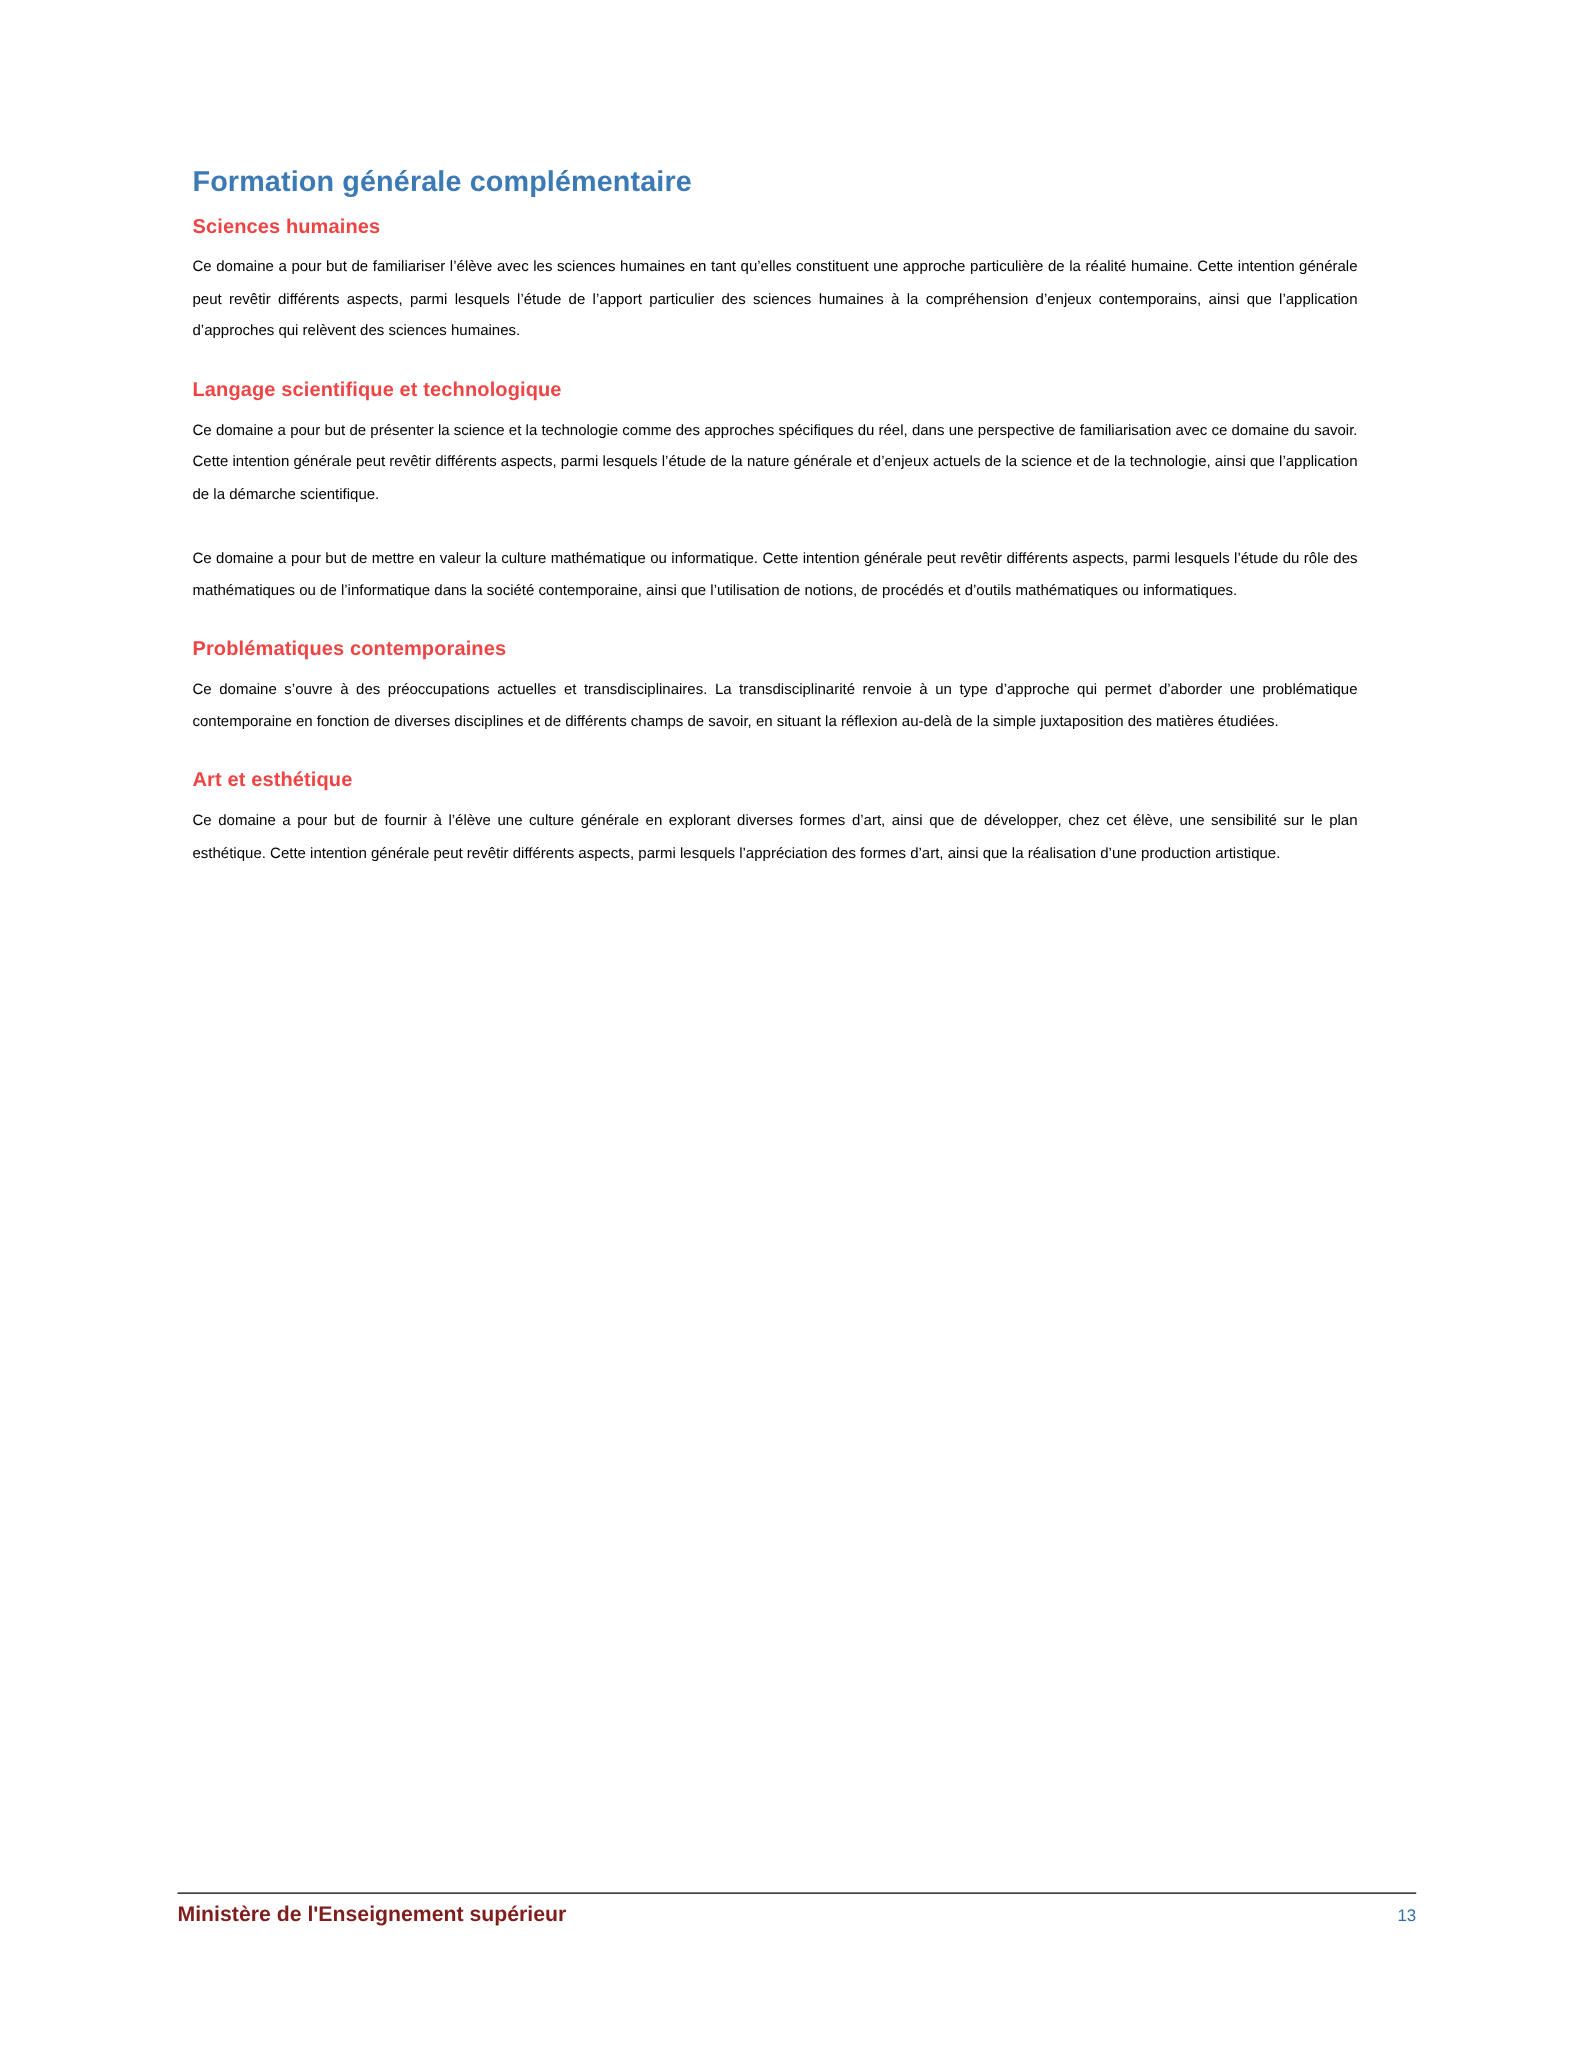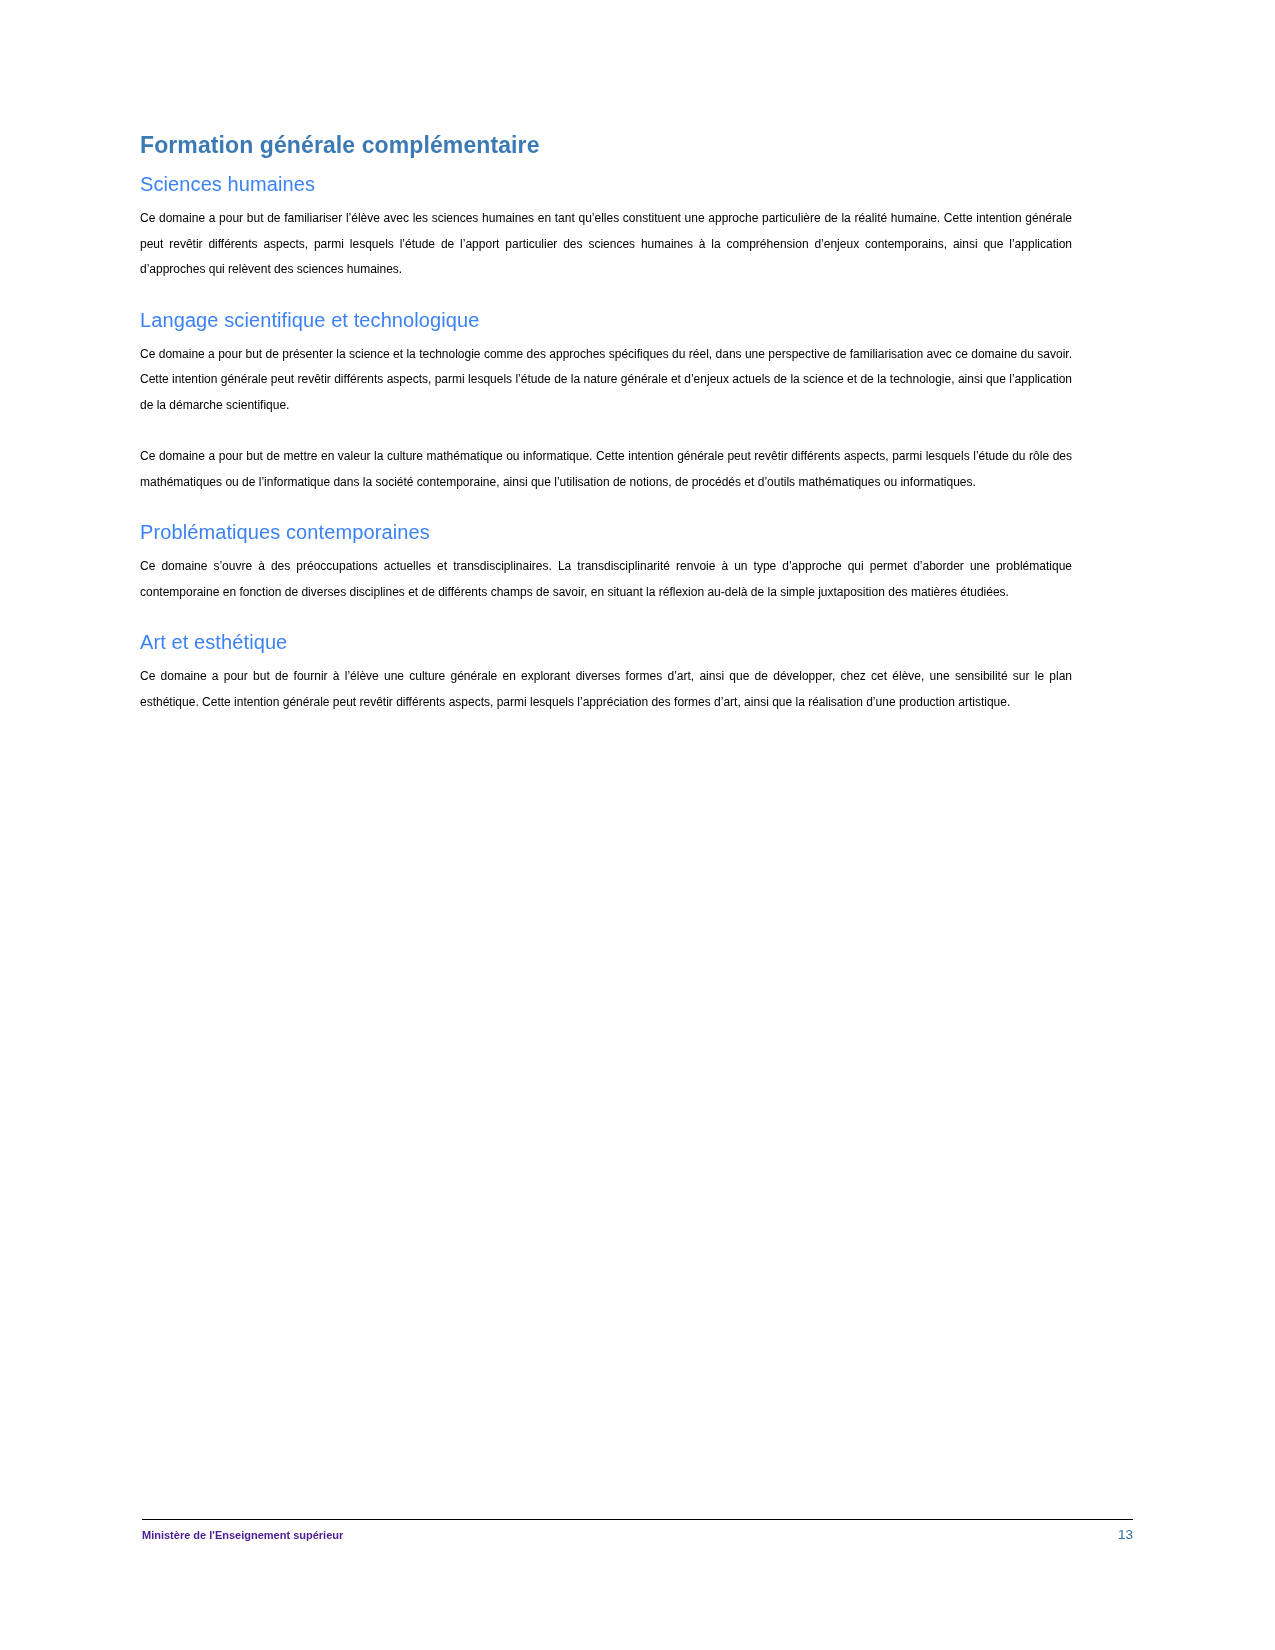--- a/index.html
+++ b/index.html
@@ -12,35 +12,35 @@
     width: 1275px;
     height: 1650px;
     margin: 0 auto;
     background: #ffffff;
     font-family: "Liberation Sans", sans-serif;
     color: #000000;
     box-sizing: border-box;
   }
   .content {
     position: absolute;
-    left: 140px;
+    left: 154px;
     top: 132px;
     width: 932px;
   }
   h1.doc-title {
     font-size: 23px;
     font-weight: bold;
     color: #3b7ab5;
     margin: 0 0 14px 0;
     letter-spacing: 0.1px;
   }
   h2.section-title {
-    font-size: 20px;
-    font-weight: normal;
-    color: #3b82f6;
+    font-size: 16px;
+    font-weight: bold;
+    color: #ef4444;
     margin: 0 0 10px 0;
     letter-spacing: 0.1px;
   }
   .section {
     margin-bottom: 26px;
   }
   p.body-text {
     font-size: 12px;
     line-height: 25.5px;
     margin: 0;
@@ -52,23 +52,23 @@
     left: 142px;
     right: 142px;
     bottom: 108px;
     border-top: 1px solid #000000;
     padding-top: 7px;
     display: flex;
     justify-content: space-between;
     align-items: baseline;
   }
   .footer-left {
-    font-size: 11px;
+    font-size: 17px;
     font-weight: bold;
-    color: #4c1d95;
+    color: #7f1d1d;
   }
   .footer-right {
     font-size: 13.5px;
     font-weight: normal;
     color: #2f6ea8;
   }
 </style>
 </head>
 <body>
 

